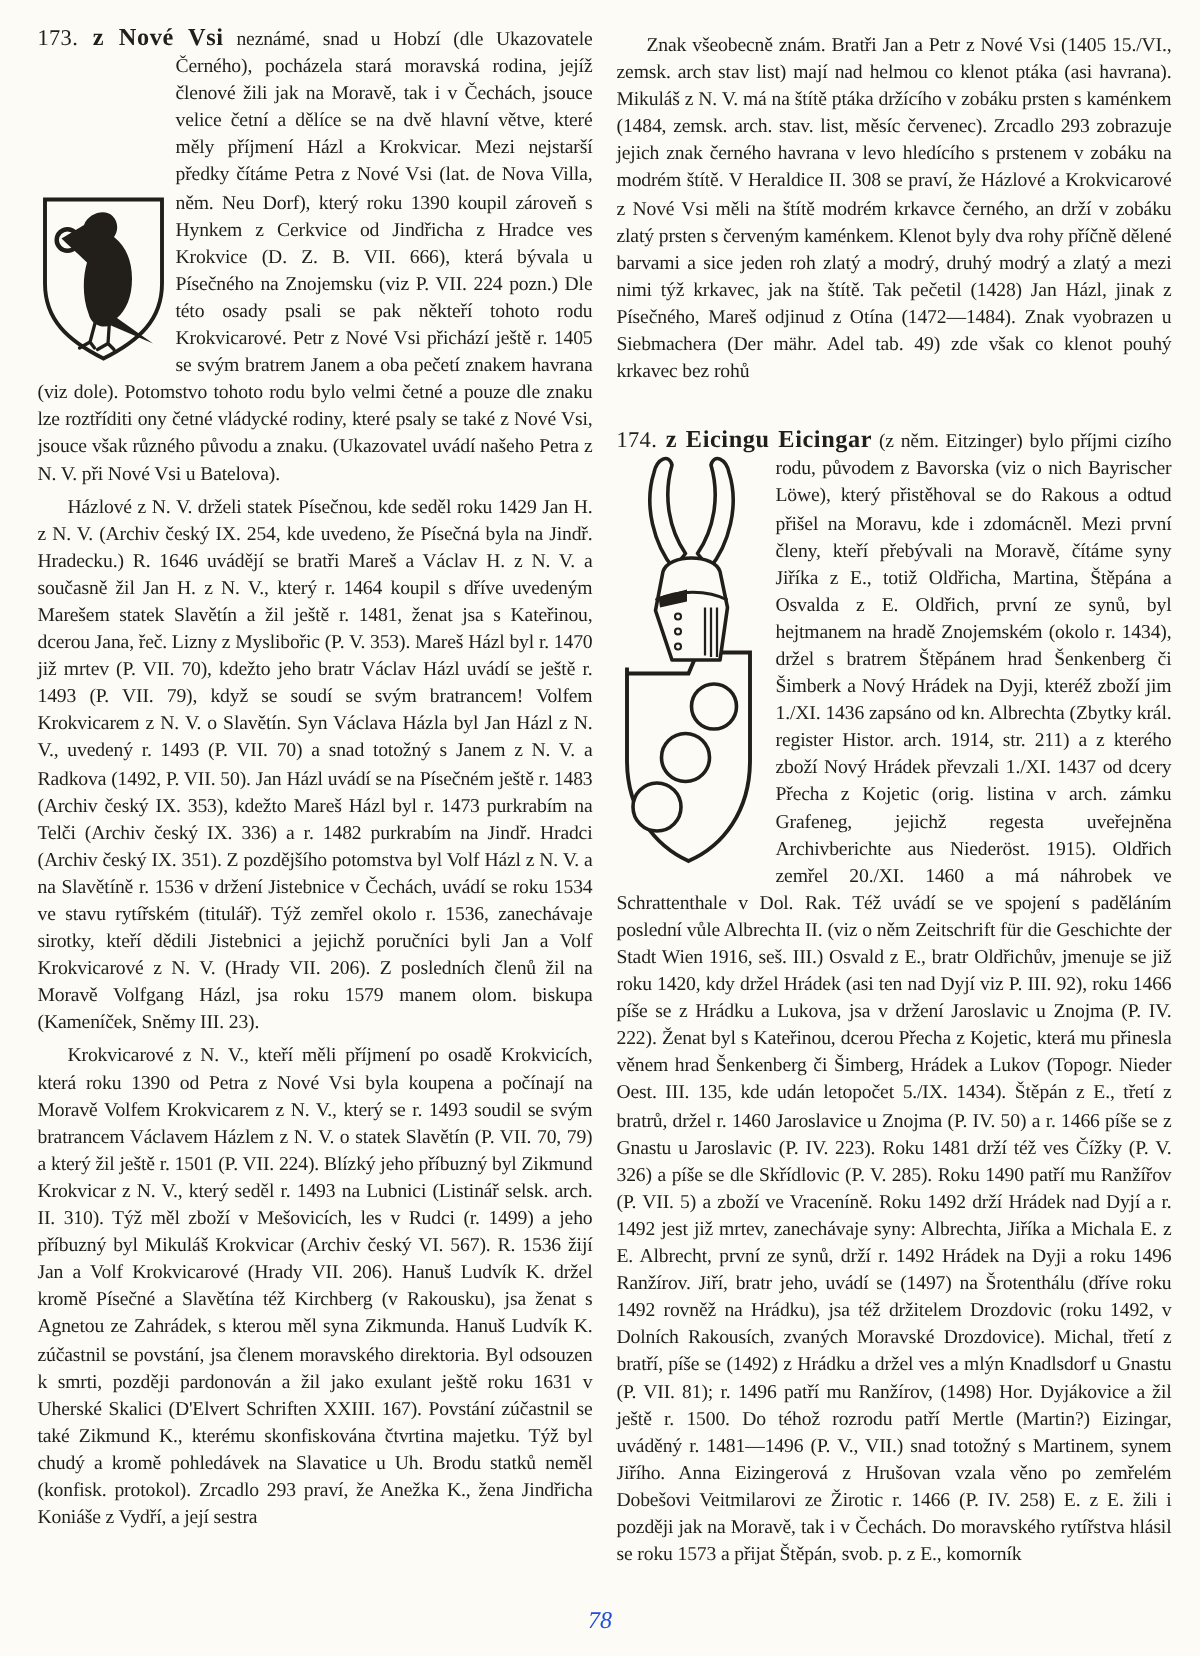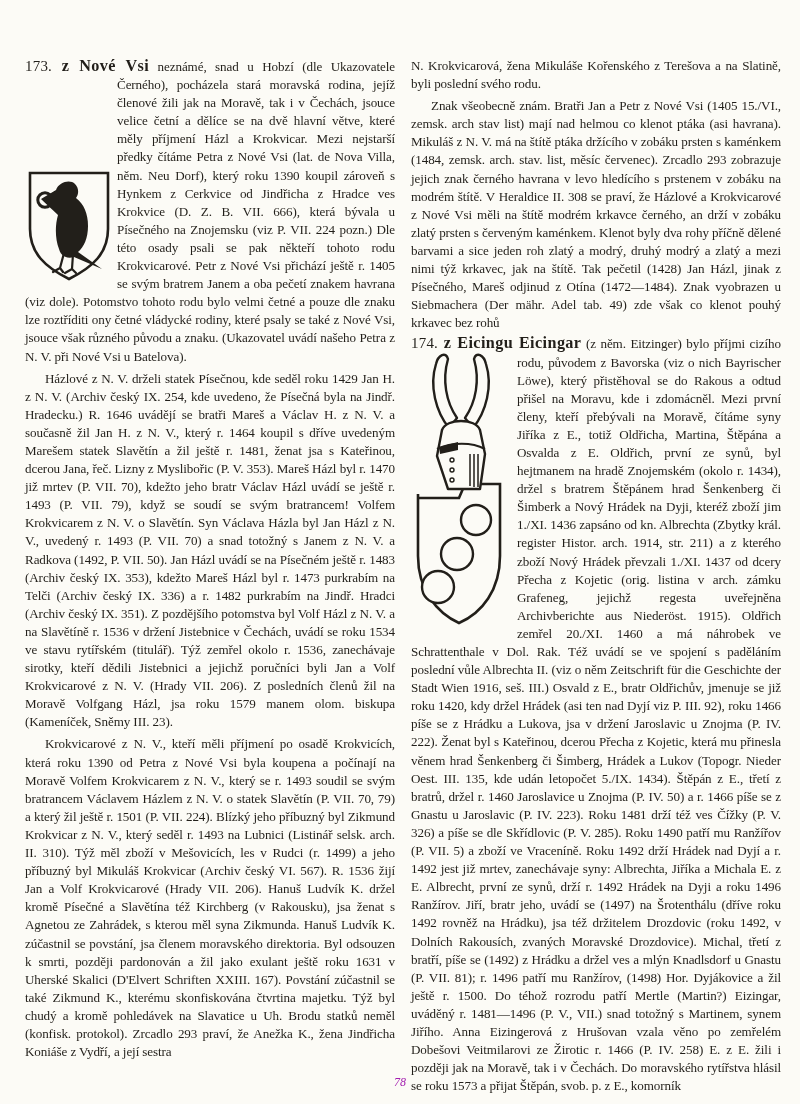--- a/index.html
+++ b/index.html
@@ -14,40 +14,39 @@
     position:absolute; top:17px; left:25px; width:756px;
     display:flex; gap:16px;
   }
   .col { width:370px; }
 
   .col p {
     text-align:justify;
     font-size:13.1px; line-height:18.1px;
     letter-spacing:-0.1px;
     color:#221f1a;
-    margin-top:40px;
   }
   p.indent { text-indent:20px; margin-top:4px; }
   .lead { font-weight:normal; }
 
   
   p.entry173 { text-indent:-92px; }
-  p.entry174 { text-indent:-106px; margin-top:2px; }
+  p.entry174 { text-indent:-106px; margin-top:29px; }
 
   .crest-float { float:left; position:relative; }
   .f173 { width:92px; height:228px; }
   .f174 { width:106px; height:300px; }
   .crest-float svg { position:absolute; bottom:2px; left:1px; }
 
   .hw-num  { font-size:15px; letter-spacing:0.2px; }
   .hw-name { font-weight:bold; font-size:16.2px; letter-spacing:0.4px; line-height:1; }
 
   .page-number {
     position:absolute; bottom:14px; left:0; width:100%;
-    text-align:center; font-style:italic; font-size:12px; color:#a21caf;
+    text-align:center; font-style:italic; font-size:16px; color:#1d4ed8;
   }
 </style>
 </head>
 <body>
 
 <div class="page">
   <div class="columns">
 
     <div class="col">
 
@@ -62,21 +61,20 @@
         </span><span class="hw-num">173.</span><span class="hw-name"> z Nové Vsi</span><span> neznámé, snad u Hobzí (dle Ukazovatele Černého), pocházela stará moravská rodina, jejíž členové žili jak na Moravě, tak i v Čechách, jsouce velice četní a dělíce se na dvě hlavní větve, které měly příjmení Házl a Krokvicar. Mezi nejstarší předky čítáme Petra z Nové Vsi (lat. de Nova Villa, něm. Neu Dorf), který roku 1390 koupil zároveň s Hynkem z Cerkvice od Jindřicha z Hradce ves Krokvice (D. Z. B. VII. 666), která bývala u Písečného na Znojemsku (viz P. VII. 224 pozn.) Dle této osady psali se pak někteří tohoto rodu Krokvicarové. Petr z Nové Vsi přichází ještě r. 1405 se svým bratrem Janem a oba pečetí znakem havrana (viz dole). Potomstvo tohoto rodu bylo velmi četné a pouze dle znaku lze roztříditi ony četné vládycké rodiny, které psaly se také z Nové Vsi, jsouce však různého původu a znaku. (Ukazovatel uvádí našeho Petra z N. V. při Nové Vsi u Batelova).</span>
       </p>
 
       <p class="indent"><span class="lead">Házlové</span><span> z N. V. drželi statek Písečnou, kde seděl roku 1429 Jan H. z N. V. (Archiv český IX. 254, kde uvedeno, že Písečná byla na Jindř. Hradecku.) R. 1646 uvádějí se bratři Mareš a Václav H. z N. V. a současně žil Jan H. z N. V., který r. 1464 koupil s dříve uvedeným Marešem statek Slavětín a žil ještě r. 1481, ženat jsa s Kateřinou, dcerou Jana, řeč. Lizny z Myslibořic (P. V. 353). Mareš Házl byl r. 1470 již mrtev (P. VII. 70), kdežto jeho bratr Václav Házl uvádí se ještě r. 1493 (P. VII. 79), když se soudí se svým bratrancem! Volfem Krokvicarem z N. V. o Slavětín. Syn Václava Házla byl Jan Házl z N. V., uvedený r. 1493 (P. VII. 70) a snad totožný s Janem z N. V. a Radkova (1492, P. VII. 50). Jan Házl uvádí se na Písečném ještě r. 1483 (Archiv český IX. 353), kdežto Mareš Házl byl r. 1473 purkrabím na Telči (Archiv český IX. 336) a r. 1482 purkrabím na Jindř. Hradci (Archiv český IX. 351). Z pozdějšího potomstva byl Volf Házl z N. V. a na Slavětíně r. 1536 v držení Jistebnice v Čechách, uvádí se roku 1534 ve stavu rytířském (titulář). Týž zemřel okolo r. 1536, zanechávaje sirotky, kteří dědili Jistebnici a jejichž poručníci byli Jan a Volf Krokvicarové z N. V. (Hrady VII. 206). Z posledních členů žil na Moravě Volfgang Házl, jsa roku 1579 manem olom. biskupa (Kameníček, Sněmy III. 23).</span></p>
 
       <p class="indent"><span class="lead">Krokvicarové</span><span> z N. V., kteří měli příjmení po osadě Krokvicích, která roku 1390 od Petra z Nové Vsi byla koupena a počínají na Moravě Volfem Krokvicarem z N. V., který se r. 1493 soudil se svým bratrancem Václavem Házlem z N. V. o statek Slavětín (P. VII. 70, 79) a který žil ještě r. 1501 (P. VII. 224). Blízký jeho příbuzný byl Zikmund Krokvicar z N. V., který seděl r. 1493 na Lubnici (Listinář selsk. arch. II. 310). Týž měl zboží v Mešovicích, les v Rudci (r. 1499) a jeho příbuzný byl Mikuláš Krokvicar (Archiv český VI. 567). R. 1536 žijí Jan a Volf Krokvicarové (Hrady VII. 206). Hanuš Ludvík K. držel kromě Písečné a Slavětína též Kirchberg (v Rakousku), jsa ženat s Agnetou ze Zahrádek, s kterou měl syna Zikmunda. Hanuš Ludvík K. zúčastnil se povstání, jsa členem moravského direktoria. Byl odsouzen k smrti, později pardonován a žil jako exulant ještě roku 1631 v Uherské Skalici (D'Elvert Schriften XXIII. 167). Povstání zúčastnil se také Zikmund K., kterému skonfiskována čtvrtina majetku. Týž byl chudý a kromě pohledávek na Slavatice u Uh. Brodu statků neměl (konfisk. protokol). Zrcadlo 293 praví, že Anežka K., žena Jindřicha Koniáše z Vydří, a její sestra</span></p>
     </div>
 
     <div class="col">
 
-      <p><span>N. Krokvicarová, žena Mikuláše Kořenského z Terešova a na Slatině, byli poslední svého rodu.</span></p>
 
       <p class="indent"><span class="lead">Znak</span><span> všeobecně znám. Bratři Jan a Petr z Nové Vsi (1405 15./VI., zemsk. arch stav list) mají nad helmou co klenot ptáka (asi havrana). Mikuláš z N. V. má na štítě ptáka držícího v zobáku prsten s kaménkem (1484, zemsk. arch. stav. list, měsíc červenec). Zrcadlo 293 zobrazuje jejich znak černého havrana v levo hledícího s prstenem v zobáku na modrém štítě. V Heraldice II. 308 se praví, že Házlové a Krokvicarové z Nové Vsi měli na štítě modrém krkavce černého, an drží v zobáku zlatý prsten s červeným kaménkem. Klenot byly dva rohy příčně dělené barvami a sice jeden roh zlatý a modrý, druhý modrý a zlatý a mezi nimi týž krkavec, jak na štítě. Tak pečetil (1428) Jan Házl, jinak z Písečného, Mareš odjinud z Otína (1472—1484). Znak vyobrazen u Siebmachera (Der mähr. Adel tab. 49) zde však co klenot pouhý krkavec bez rohů</span></p>
 
       <p class="entry174">
         <span class="crest-float f174">
           <svg width="92" height="290" viewBox="0 0 92 290">
 
             <path d="M6,152 L6,214 C6,248 25,271 47,281 C70,271 88,248 88,214 L88,142 L53,142 L47,156 L6,156 Z" fill="#fcfbf6" stroke="#221f1a" stroke-width="2.6"></path>
             <circle cx="64" cy="178" r="15" fill="#fcfbf6" stroke="#221f1a" stroke-width="2.4"></circle>
             <circle cx="45" cy="212" r="16" fill="#fcfbf6" stroke="#221f1a" stroke-width="2.4"></circle>

